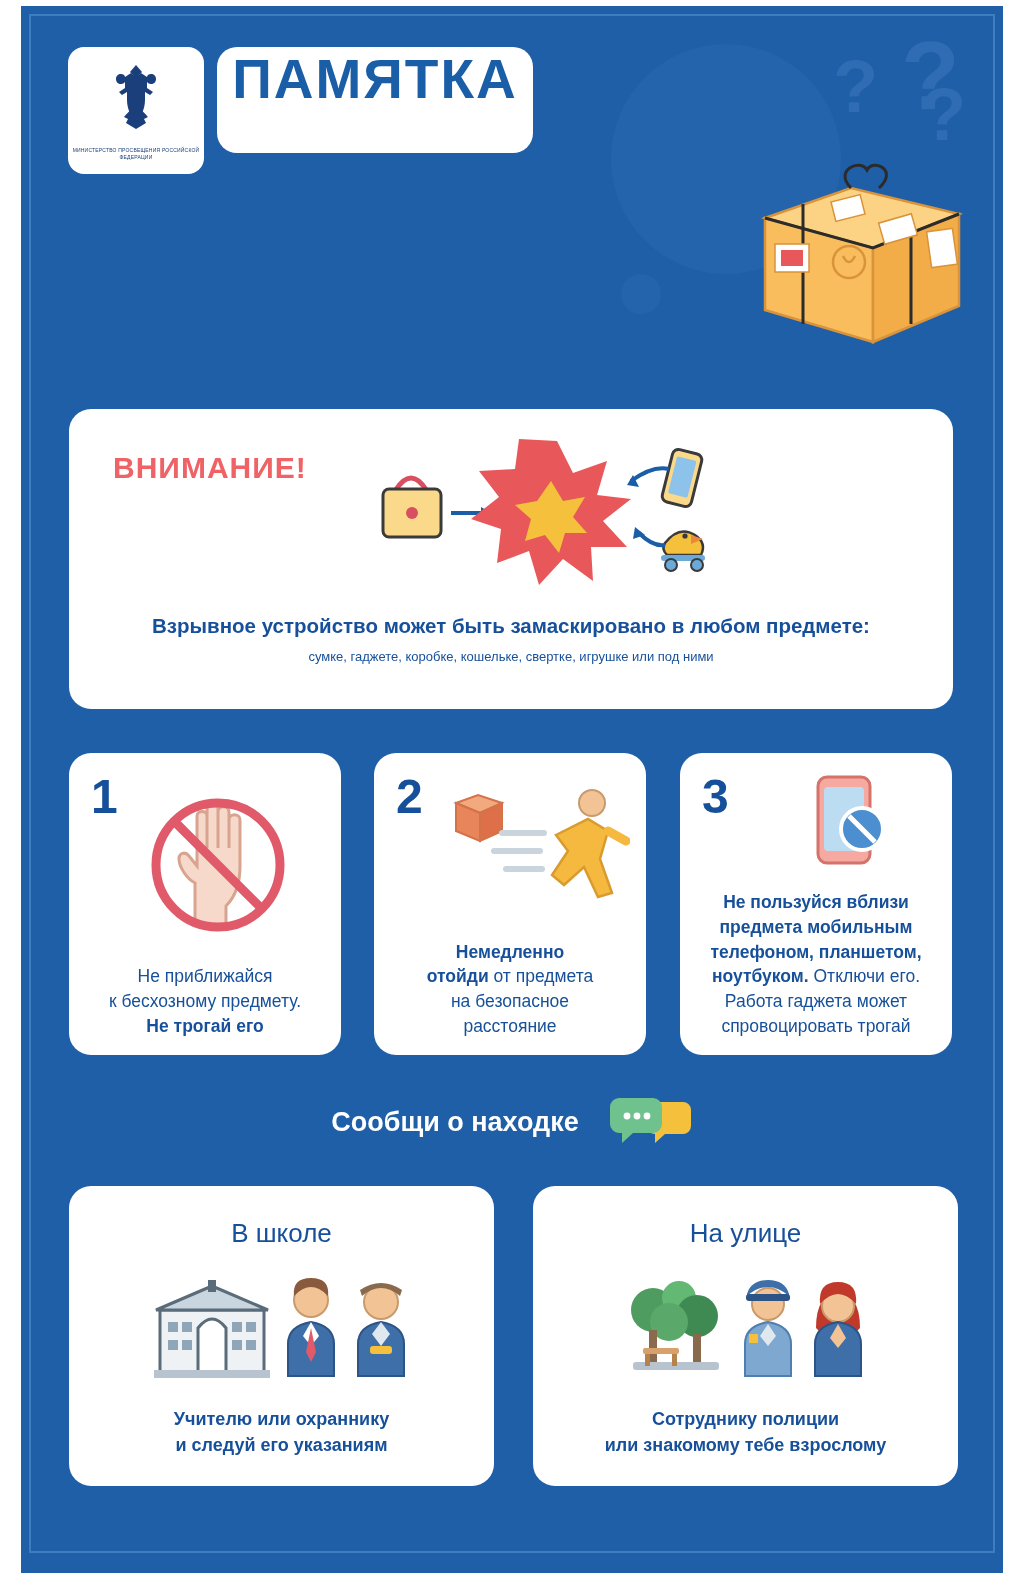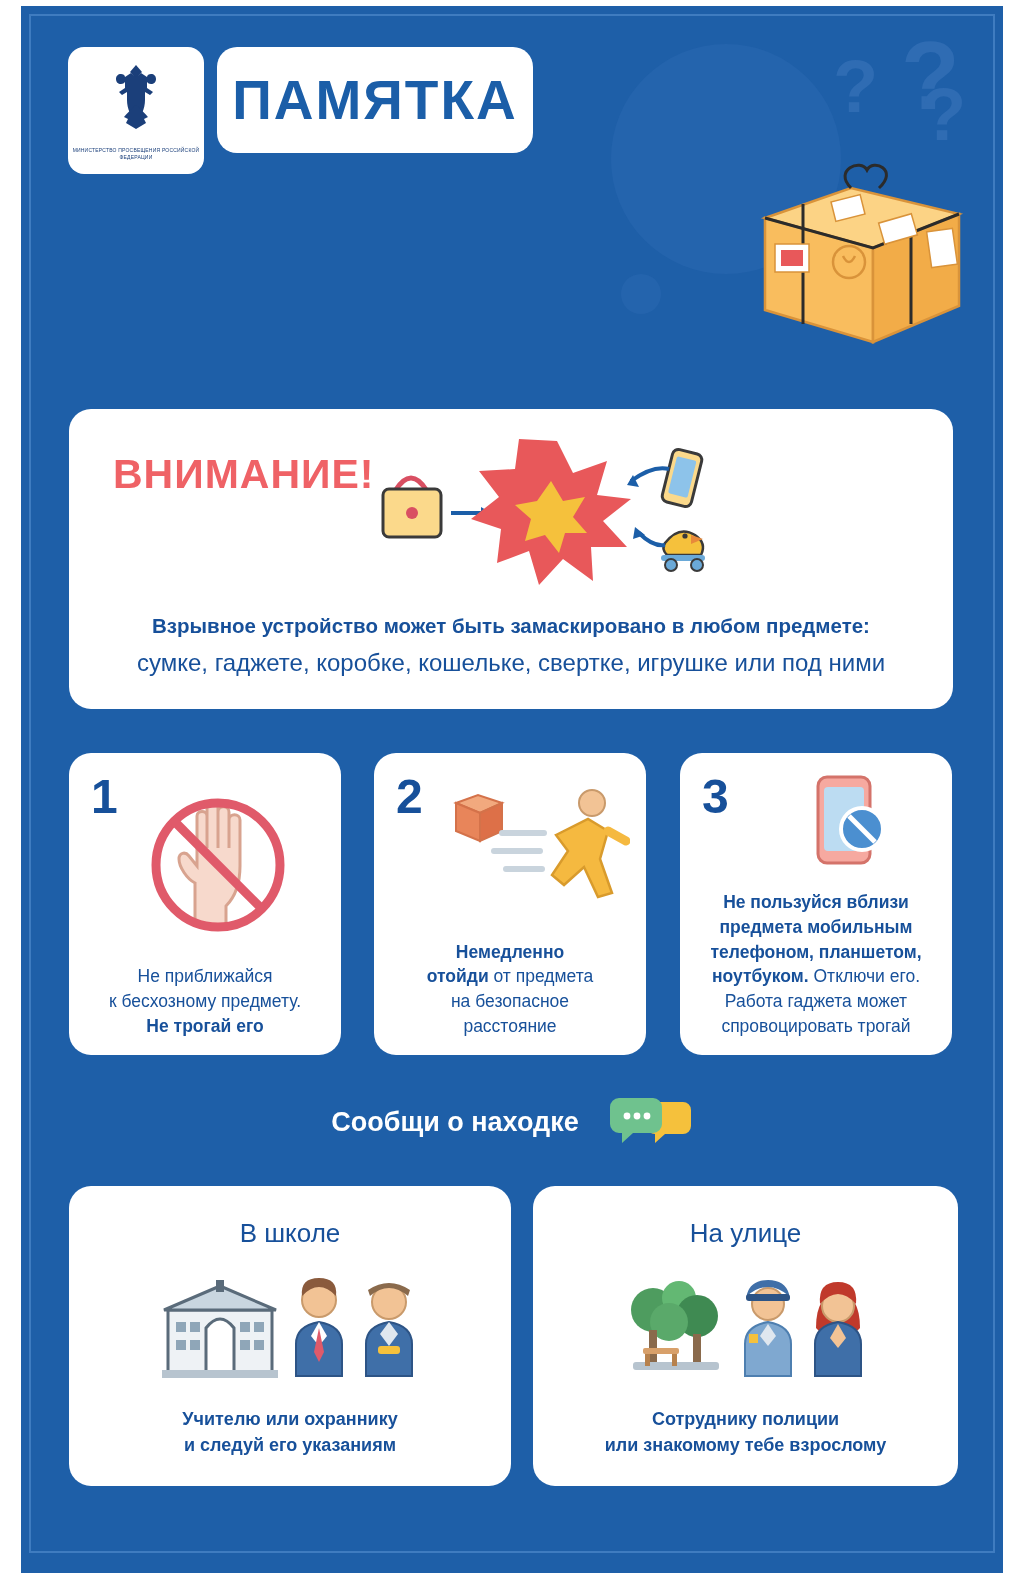--- a/index.html
+++ b/index.html
@@ -75,21 +75,21 @@
     margin-top: 4px;
     letter-spacing: .2px;
   }
   .title-pill {
     position: absolute;
     left: 196px; top: 41px;
     width: 316px; height: 106px;
     background: #ffffff;
     border-radius: 20px;
     display: flex;
-    align-items: center;
+    align-items: flex-start;
     justify-content: center;
   }
   .title-pill span {
     font-size: 55px;
     font-weight: bold;
     color: #1b5ea8;
     letter-spacing: 2px;
   }
   .subtitle {
     position: absolute;
@@ -108,39 +108,39 @@
   
   .card {
     position: absolute;
     background: #ffffff;
     border-radius: 22px;
   }
   .warn-card { left: 48px; top: 403px; width: 884px; height: 300px; }
   .warn-title {
     position: absolute;
     left: 44px; top: 42px;
-    font-size: 41px;
+    font-size: 30px;
     font-weight: bold;
     color: #ef6266;
     letter-spacing: 1px;
   }
   .warn-illustration { position: absolute; left: 300px; top: 28px; width: 360px; height: 150px; }
   .warn-text-bold {
     position: absolute;
     left: 0; right: 0; top: 205px;
     text-align: center;
     font-size: 20.5px;
     font-weight: bold;
     color: #17509a;
   }
   .warn-text-sub {
     position: absolute;
     left: 0; right: 0; top: 240px;
     text-align: center;
-    font-size: 24px;
+    font-size: 13px;
     color: #17509a;
   }
 
   
   .step-card { top: 747px; width: 272px; height: 302px; }
   .step-1 { left: 48px; }
   .step-2 { left: 353px; }
   .step-3 { left: 659px; }
   .step-num {
     position: absolute;
@@ -170,21 +170,21 @@
     gap: 30px;
   }
   .report-text {
     color: #ffffff;
     font-size: 27px;
     font-weight: bold;
   }
 
   
   .bottom-card { top: 1180px; width: 425px; height: 300px; }
-  .bottom-left { left: 48px; padding-left: 17px; }
+  .bottom-left { left: 48px; }
   .bottom-right { left: 512px; }
   .bottom-title {
     position: absolute;
     left: 0; right: 0; top: 32px;
     text-align: center;
     font-size: 26px;
     color: #17509a;
   }
   .bottom-icons {
     position: absolute;

